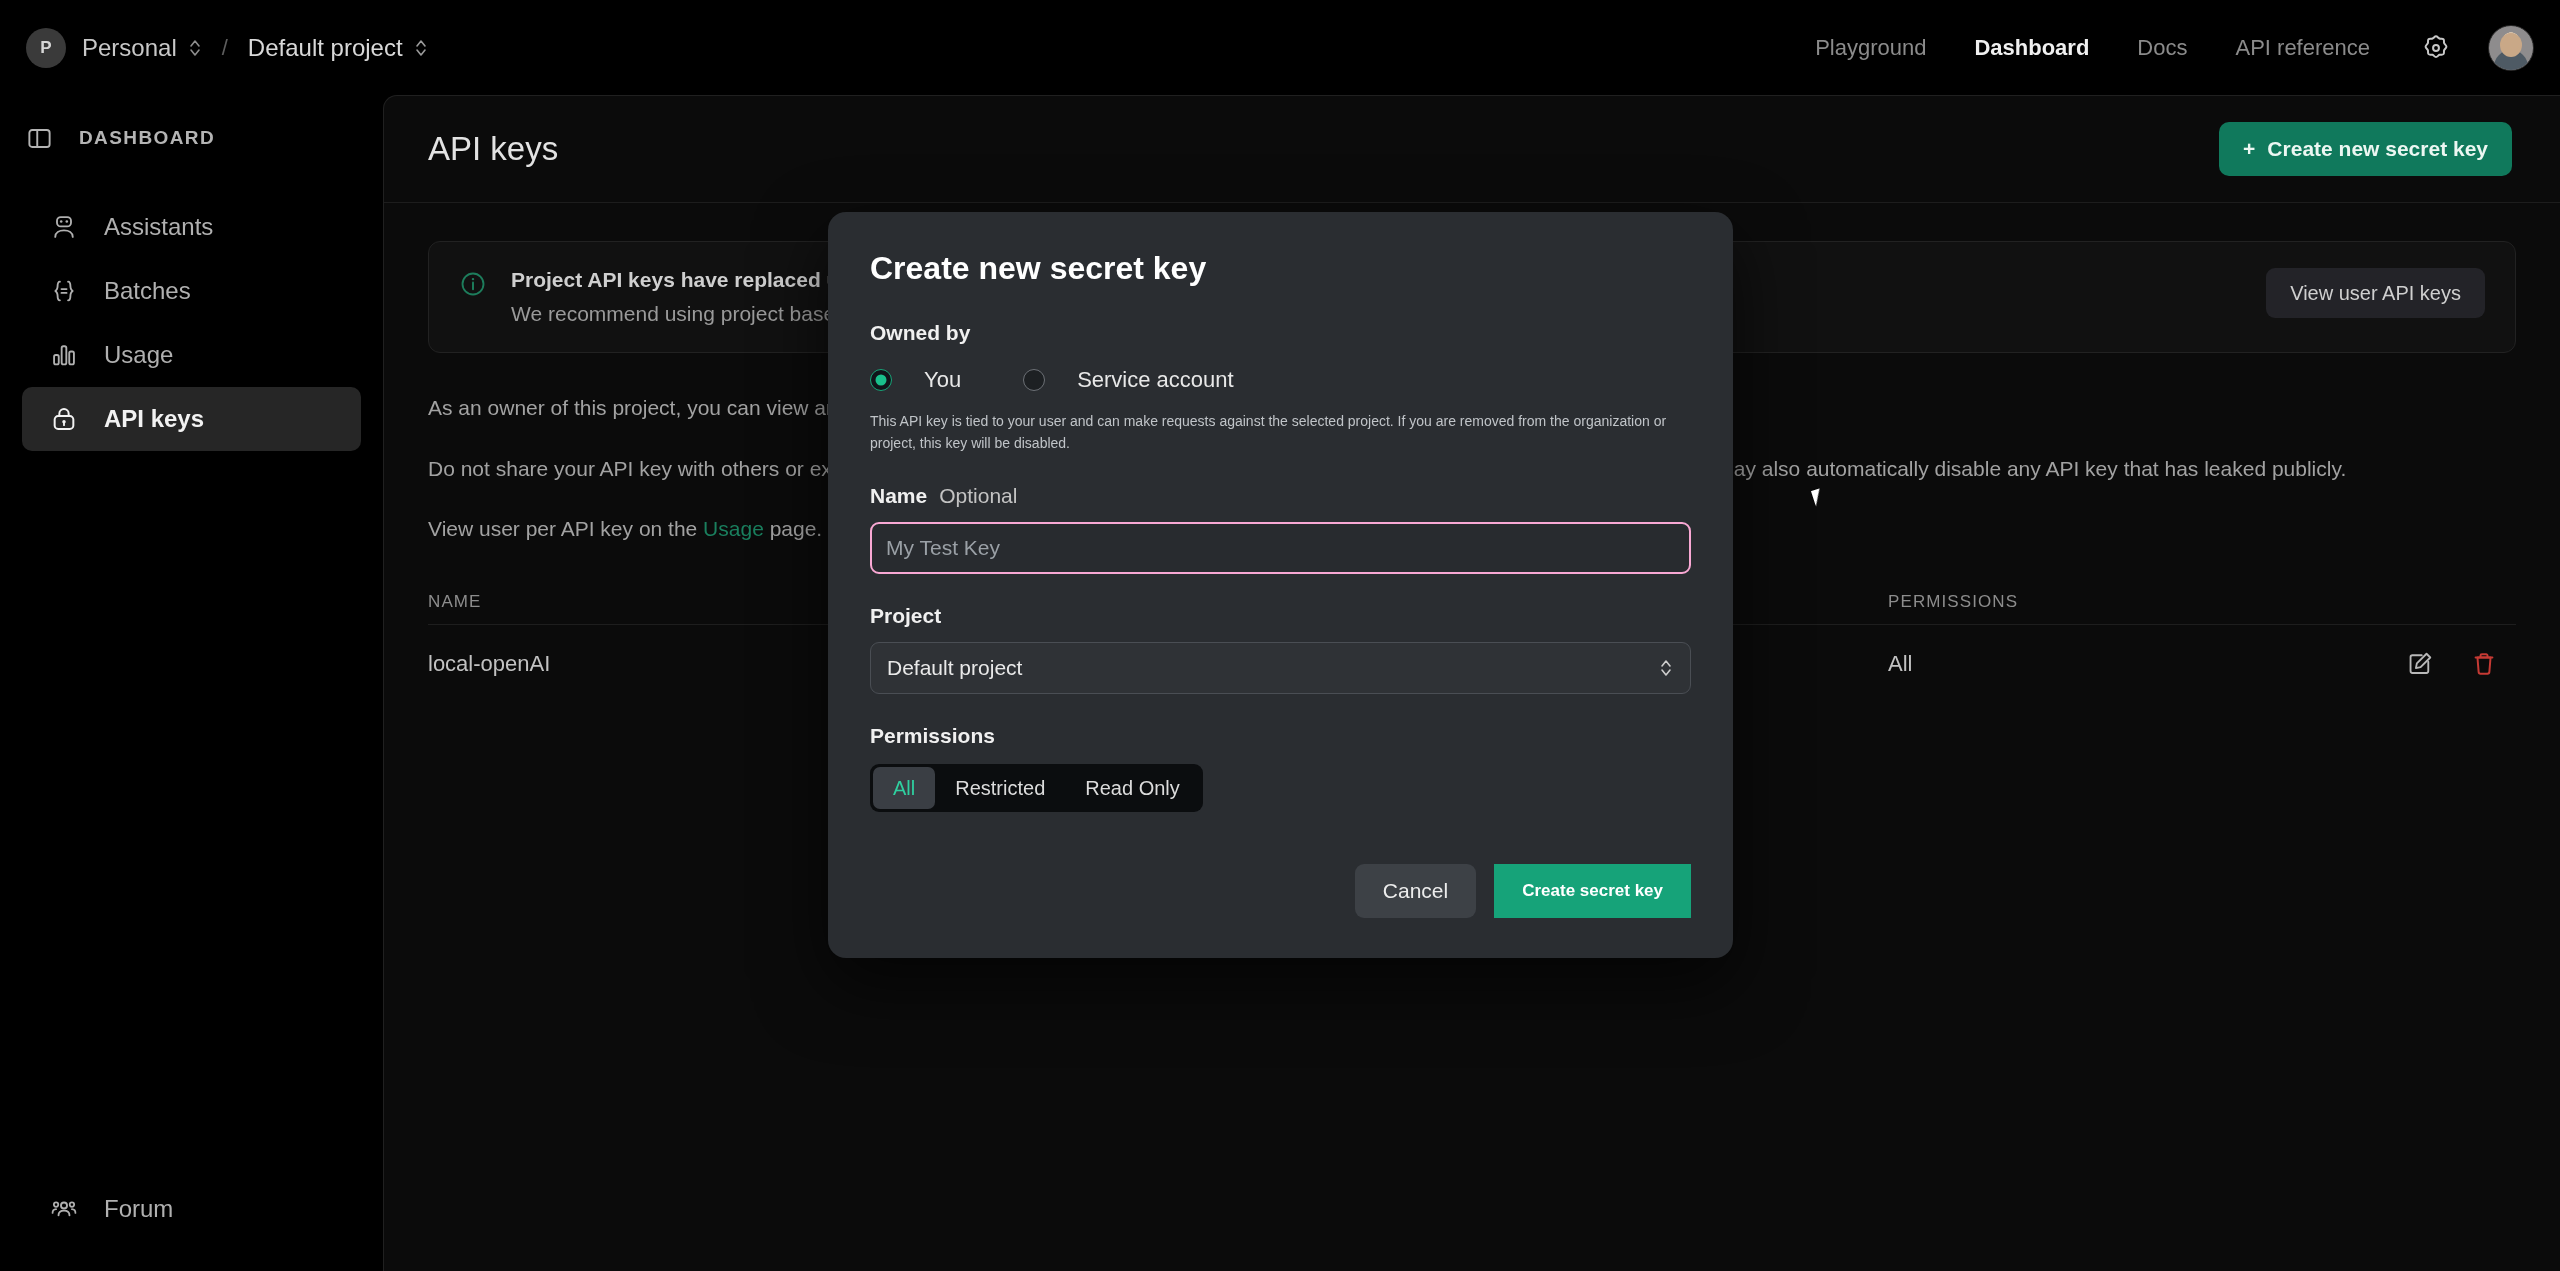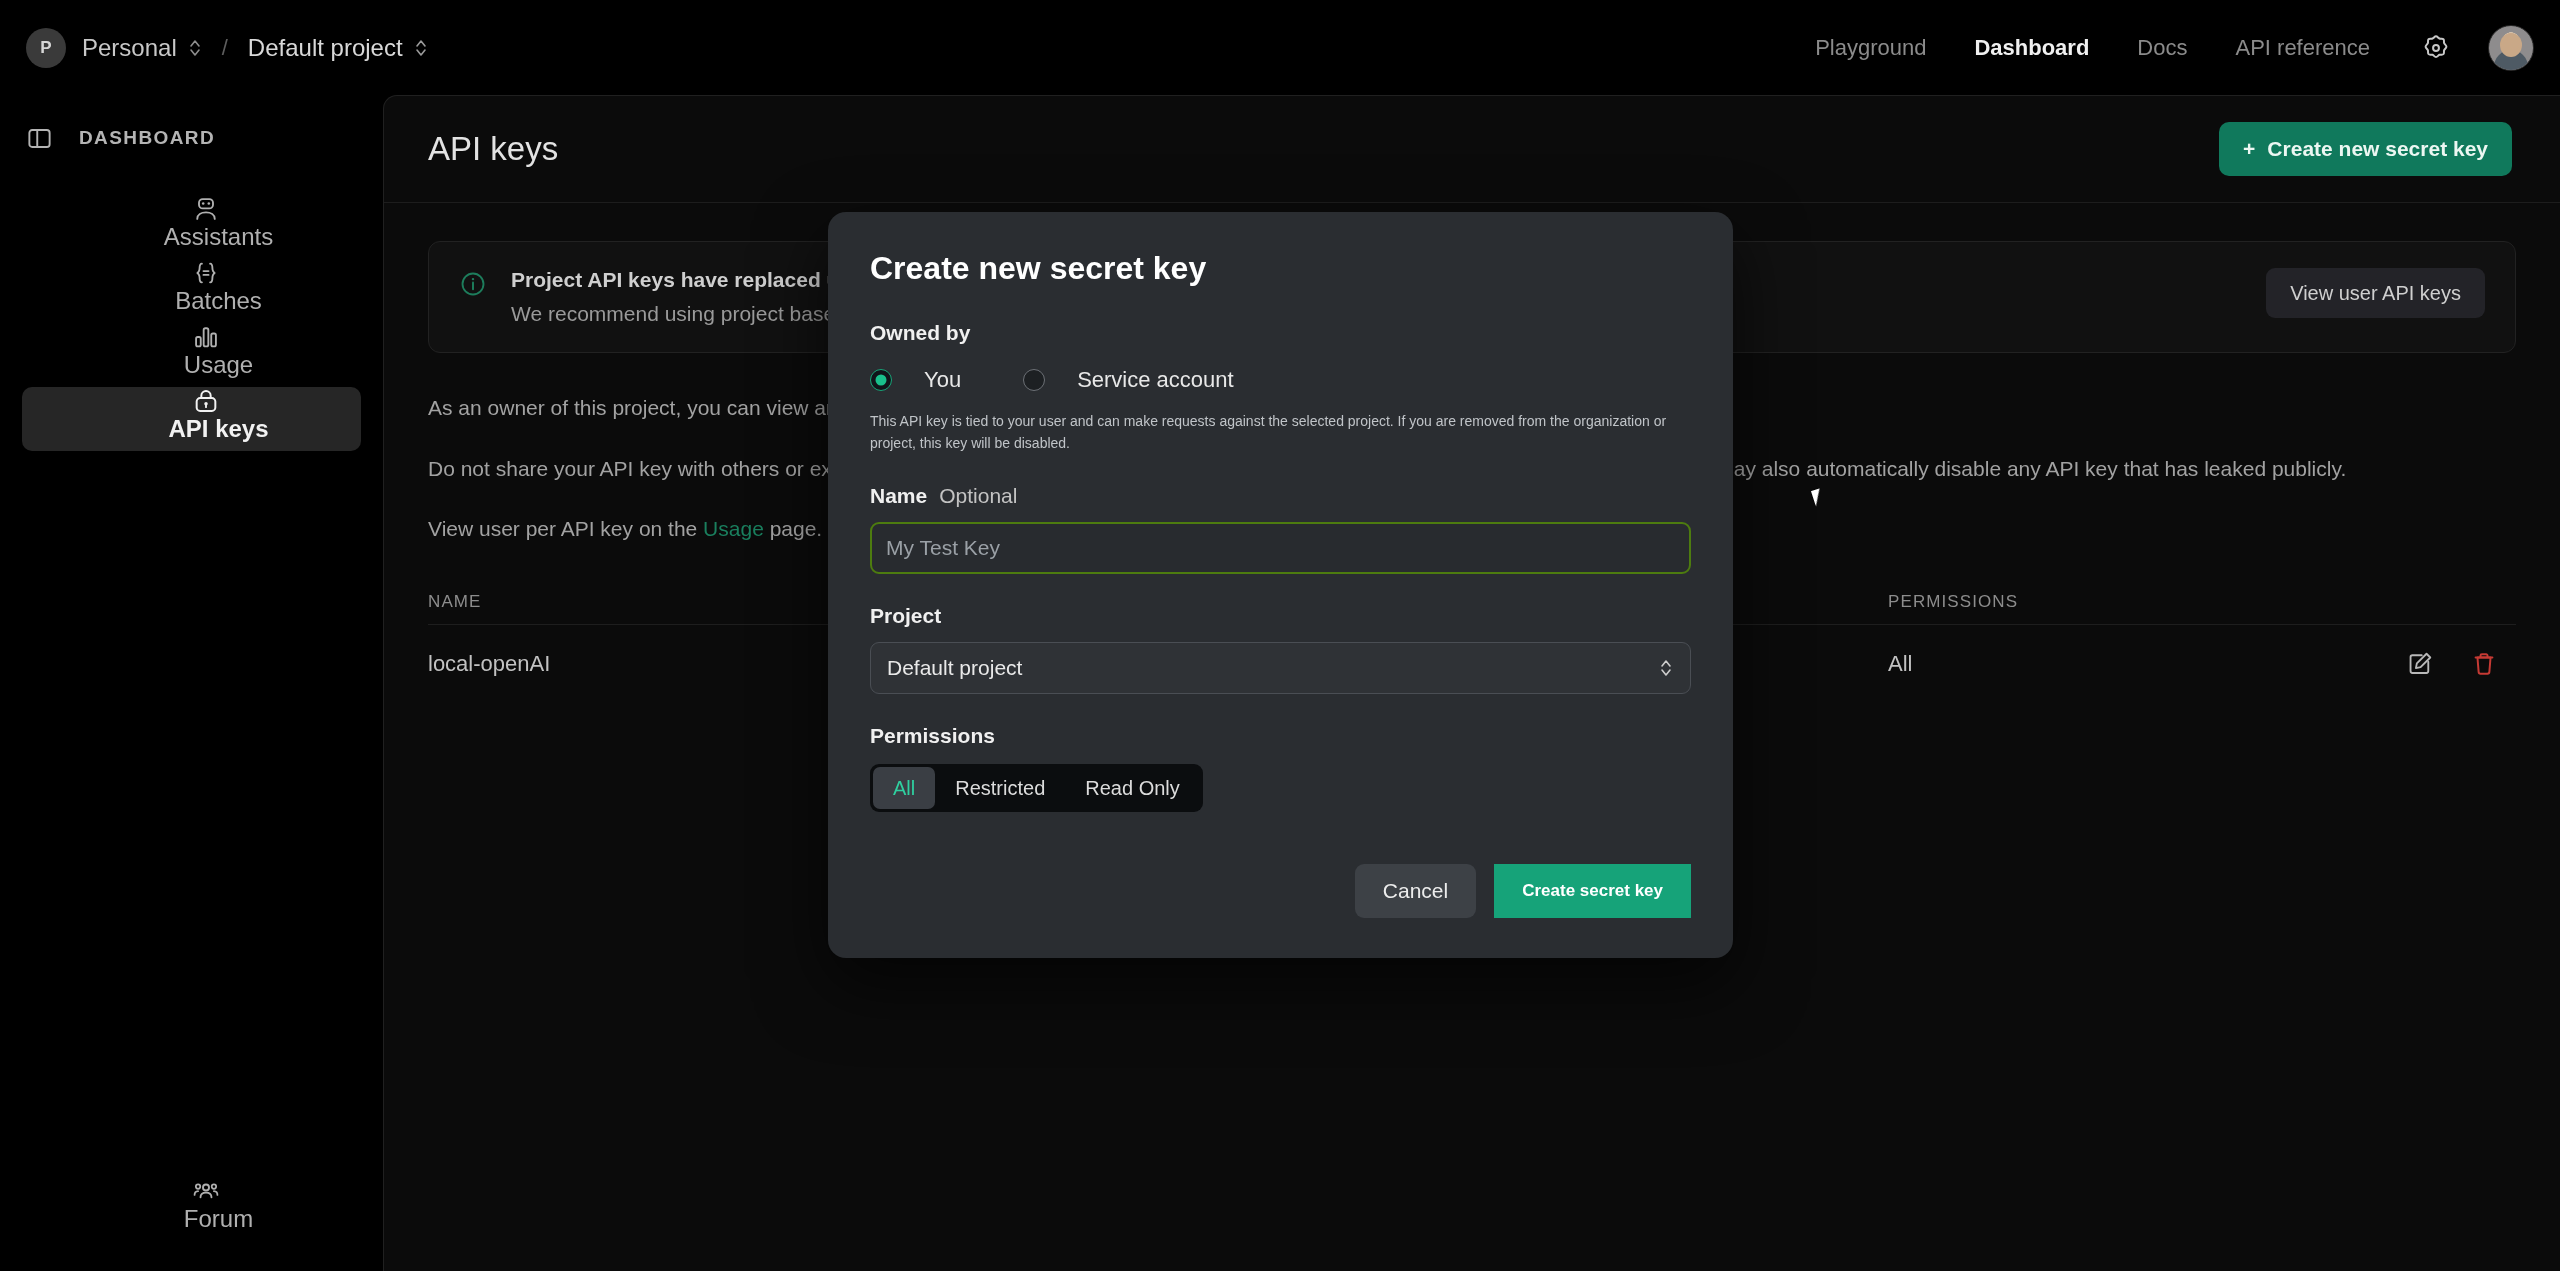--- a/index.html
+++ b/index.html
@@ -68,21 +68,21 @@
     height: 62px; margin: 12px 0 26px 26px;
     color: #b4b4b4;
   }
   .side-head .label {
     margin-left: 26px; font-size: 19px; letter-spacing: 1.4px; font-weight: 600;
   }
   .side-item {
     display: flex; align-items: center;
     height: 64px; margin: 0 22px 0 22px;
     padding-left: 28px; border-radius: 10px;
-    color: #b0b0b0; cursor: pointer; flex-direction: column;
+    color: #b0b0b0; cursor: pointer;
   }
   .side-item .label { margin-left: 26px; font-size: 24px; }
   .side-item.selected { background: #262626; color: #f2f2f2; }
   .side-item.selected .label { font-weight: 700; }
   .side-spacer { flex: 1; }
   .side-bottom { margin-bottom: 30px; }
 
   svg.ic { display: block; }
 
   
@@ -187,21 +187,21 @@
   }
   .radio-opt .txt { font-size: 22px; color: #e8e8e8; }
   .radio-gap { width: 26px; }
 
   .helper {
     margin-top: 18px; font-size: 14px; color: #c0c4c8; line-height: 1.55;
   }
 
   .text-input {
     margin-top: 14px; width: 100%; height: 52px;
-    background: #282b2f; border: 2px solid #4d7c0f;
+    background: #282b2f; border: 2px solid #f9a8d4;
     border-radius: 9px; color: #e8e8e8;
     font-size: 21px; padding: 0 14px;
     font-family: "Liberation Sans", sans-serif;
     outline: none;
   }
   .text-input::placeholder { color: #9aa0a6; }
 
   .select-wrap { position: relative; margin-top: 14px; }
   .select-box {
     width: 100%; height: 52px;

